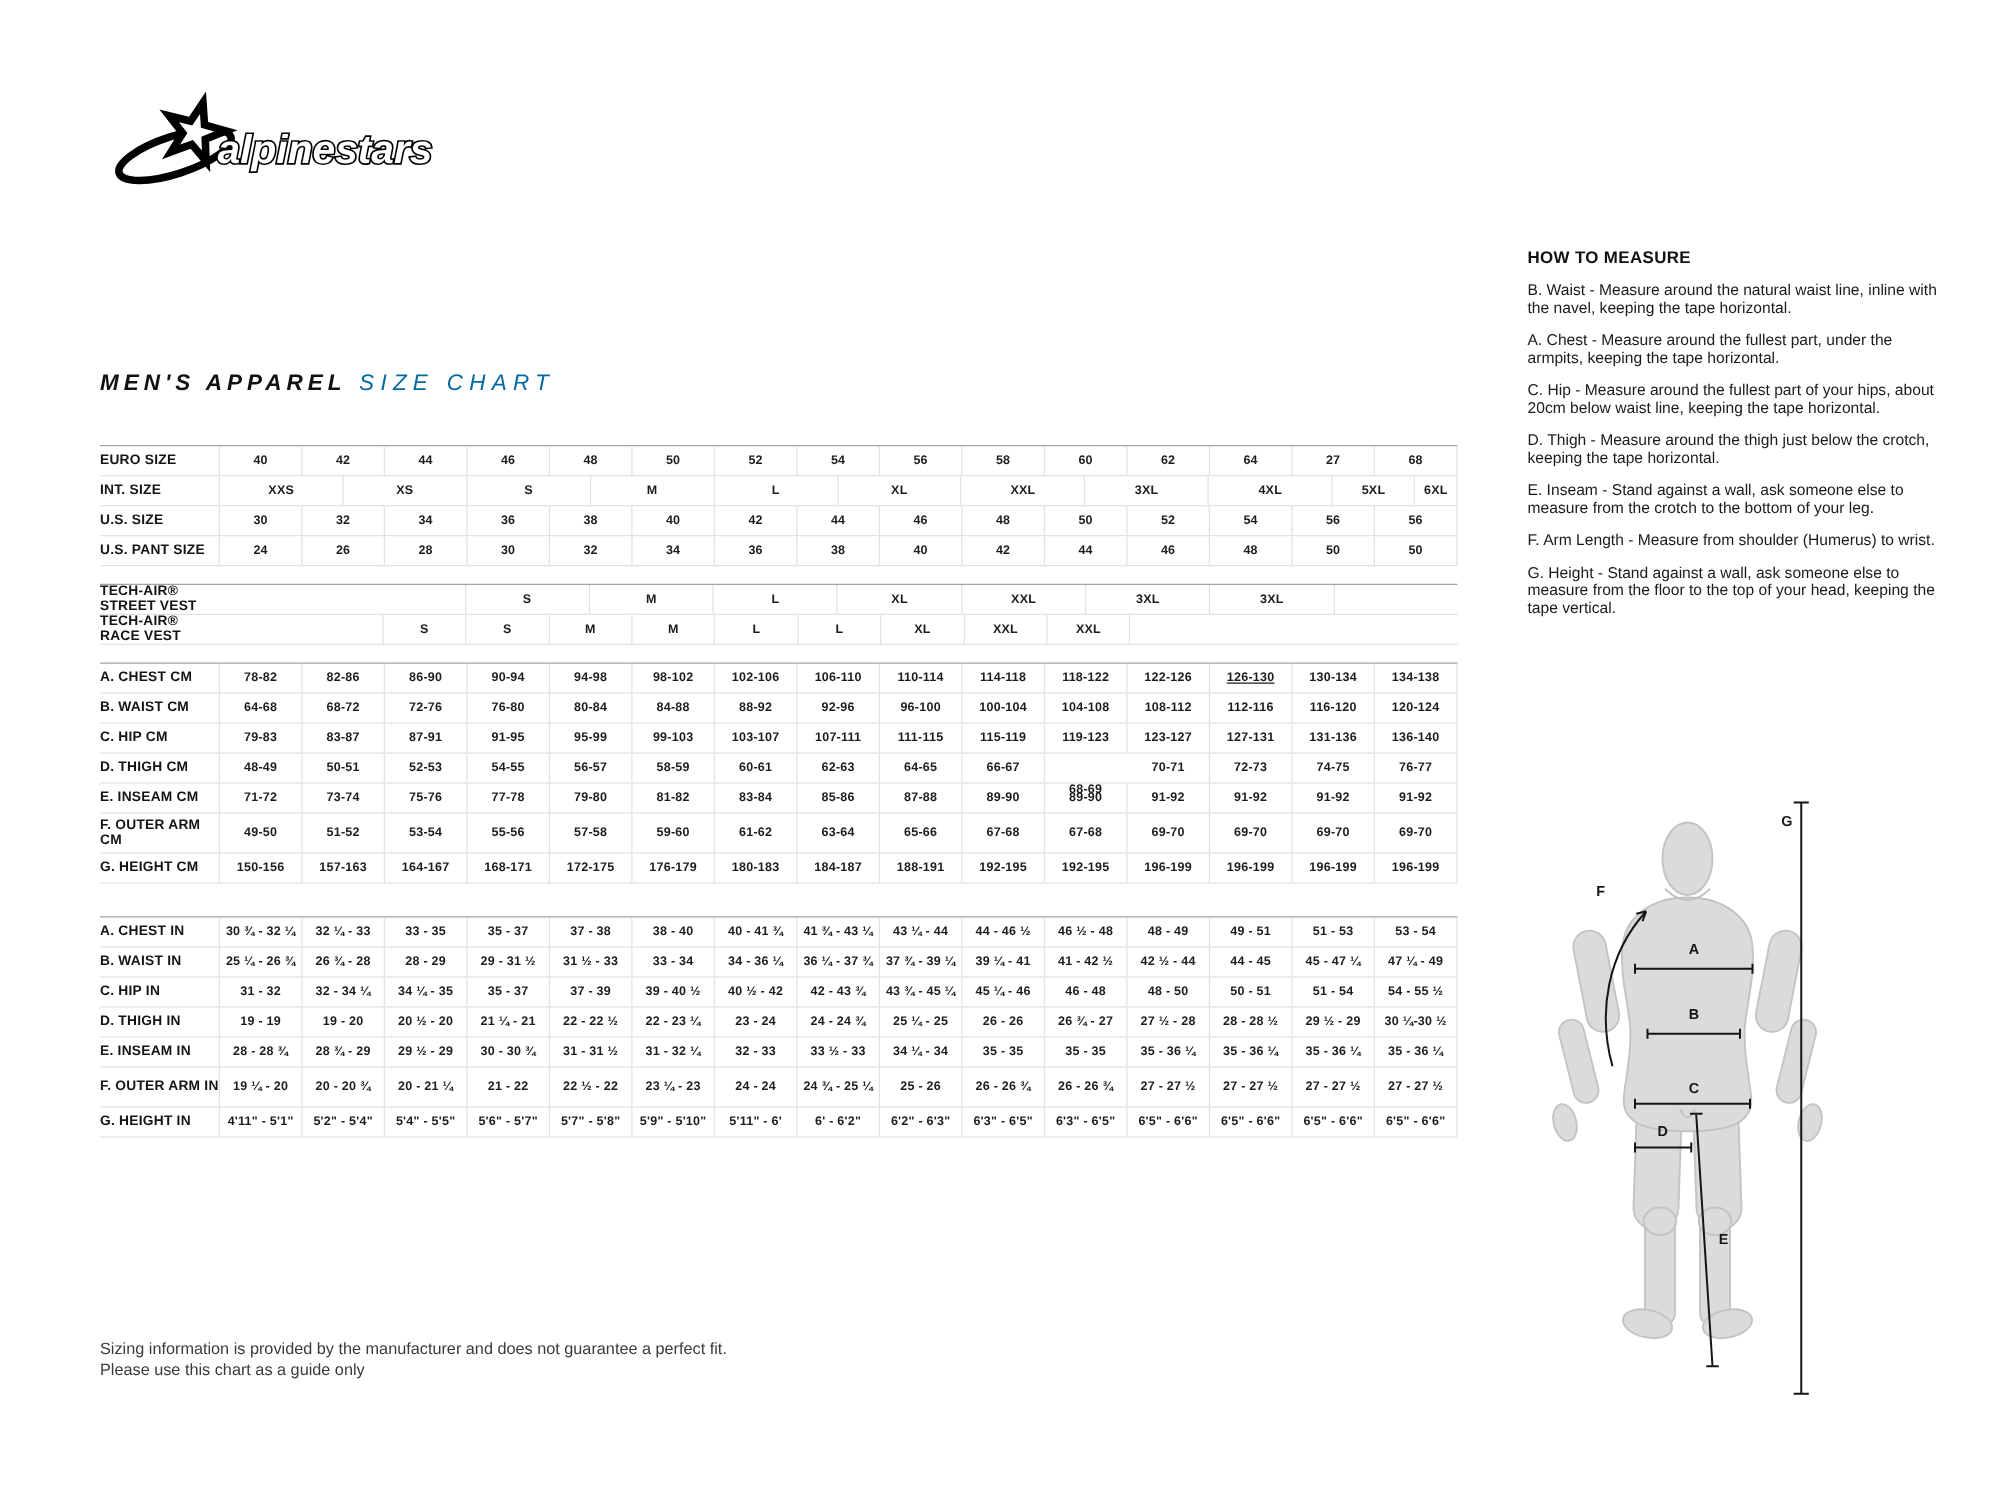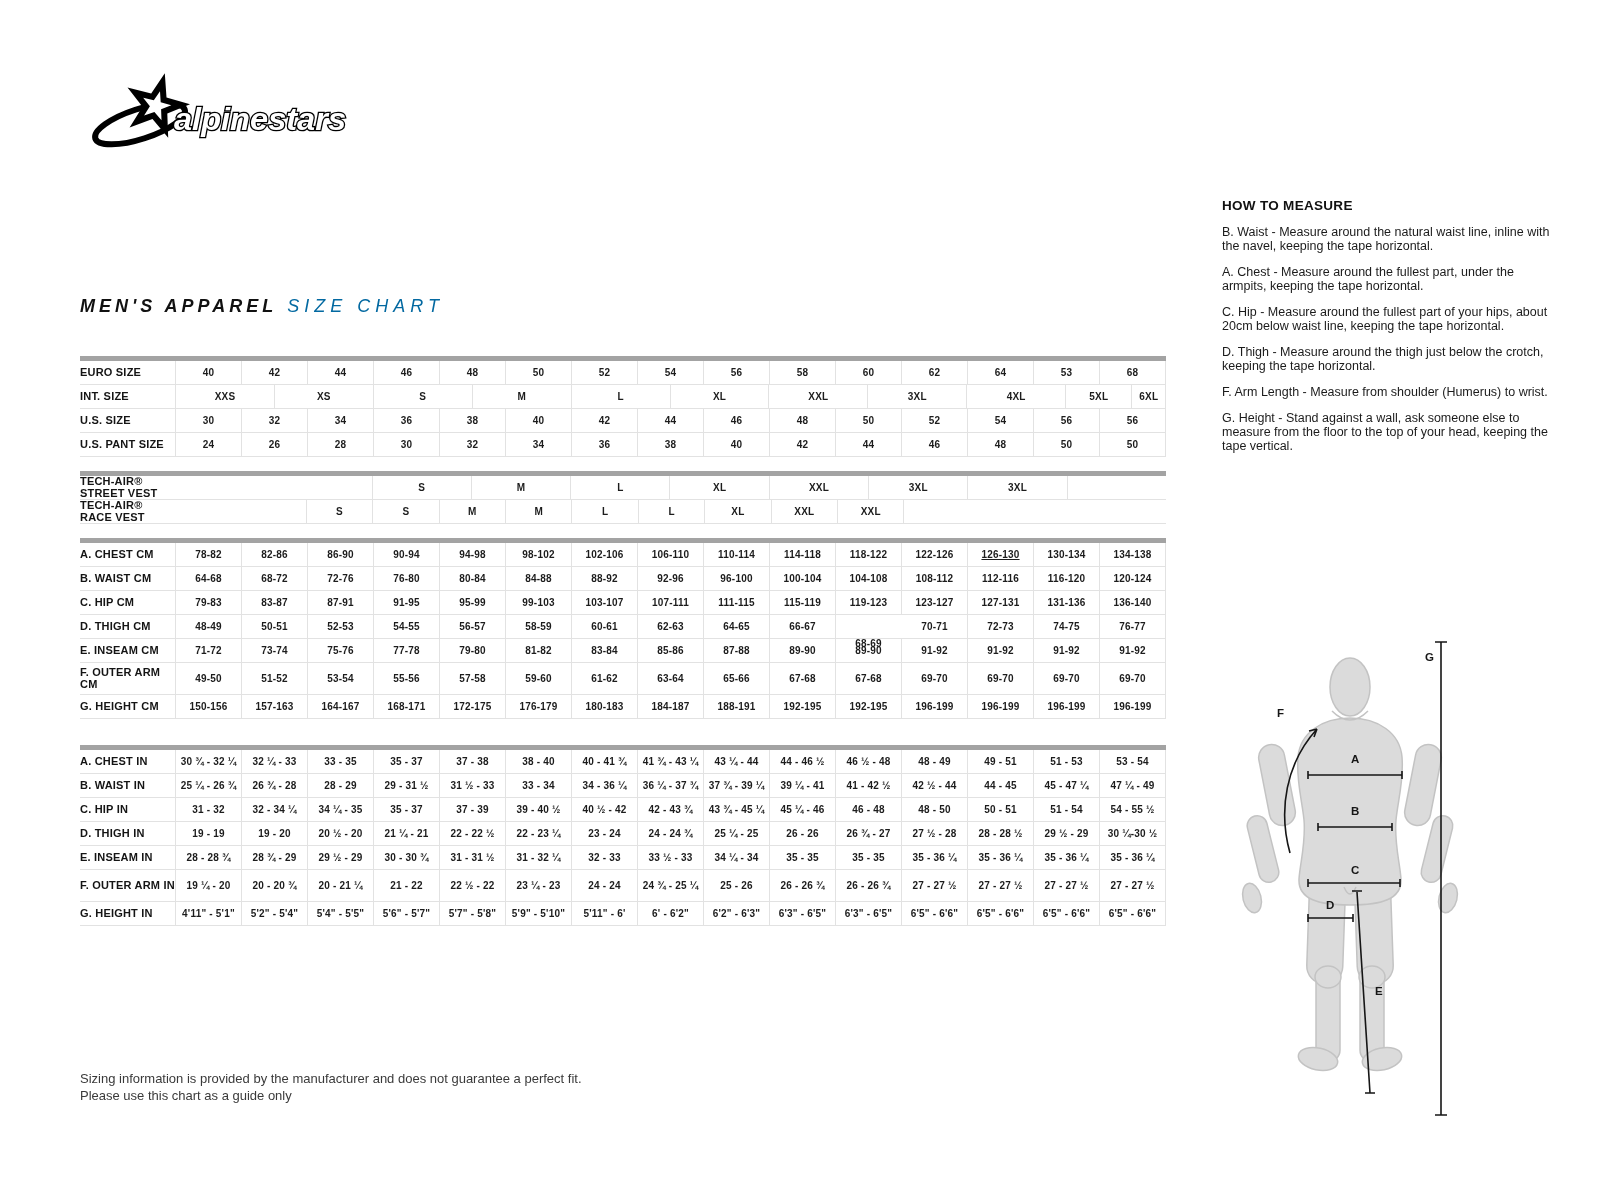--- a/index.html
+++ b/index.html
@@ -6,21 +6,21 @@
   .page{position:relative;width:1600px;height:1200px;background:#fff;overflow:hidden;
         font-family:"Liberation Sans",sans-serif;color:#191919;}
   
   .logo{position:absolute;left:78px;top:66px;}
   
   .title-row{position:absolute;left:80px;top:296px;white-space:nowrap;}
   .title-primary{font-size:18px;font-weight:bold;font-style:italic;letter-spacing:4px;color:#111;}
   .title-secondary{font-size:18px;font-weight:normal;font-style:italic;letter-spacing:5px;color:#0369a1;margin-left:10px;}
   
   .size-table{position:absolute;left:80px;top:356px;width:1086px;}
-  .t-section{border-top:5px solid #a3a3a3;}
+  .t-section{border-top:1px solid #a3a3a3;}
   .t-section.gap-sm{margin-top:14px;}
   .t-section.gap-lg{margin-top:26px;}
   .t-row{display:flex;height:23px;border-bottom:1px solid #e2e2e2;}
   .t-row.tall{height:31px;}
   .t-label{flex:0 0 95px;display:flex;align-items:center;font-size:11px;font-weight:bold;
            line-height:1.05;color:#141414;letter-spacing:0.2px;}
   .t-cells{flex:1;display:flex;}
   .t-cell{display:flex;align-items:center;justify-content:center;font-size:10px;font-weight:bold;
           color:#1c1c1c;letter-spacing:0.2px;border-right:1px solid #e2e2e2;white-space:nowrap;}
   .t-cell.bl{border-left:1px solid #e2e2e2;}
@@ -61,21 +61,21 @@
             <div class="t-cell" style="flex-grow: 2; flex-basis: 0px;">46</div>
             <div class="t-cell" style="flex-grow: 2; flex-basis: 0px;">48</div>
             <div class="t-cell" style="flex-grow: 2; flex-basis: 0px;">50</div>
             <div class="t-cell" style="flex-grow: 2; flex-basis: 0px;">52</div>
             <div class="t-cell" style="flex-grow: 2; flex-basis: 0px;">54</div>
             <div class="t-cell" style="flex-grow: 2; flex-basis: 0px;">56</div>
             <div class="t-cell" style="flex-grow: 2; flex-basis: 0px;">58</div>
             <div class="t-cell" style="flex-grow: 2; flex-basis: 0px;">60</div>
             <div class="t-cell" style="flex-grow: 2; flex-basis: 0px;">62</div>
             <div class="t-cell" style="flex-grow: 2; flex-basis: 0px;">64</div>
-            <div class="t-cell" style="flex-grow: 2; flex-basis: 0px;">53</div>
+            <div class="t-cell" style="flex-grow: 2; flex-basis: 0px;">27</div>
             <div class="t-cell" style="flex-grow: 2; flex-basis: 0px;">68</div>
           </div>
         </div>
         <div class="t-row">
           <div class="t-label">INT. SIZE</div>
           <div class="t-cells">
             <div class="t-cell bl" style="flex-grow: 3; flex-basis: 0px;">XXS</div>
             <div class="t-cell" style="flex-grow: 3; flex-basis: 0px;">XS</div>
             <div class="t-cell" style="flex-grow: 3; flex-basis: 0px;">S</div>
             <div class="t-cell" style="flex-grow: 3; flex-basis: 0px;">M</div>
@@ -446,20 +446,21 @@
         </div>
       </div>
     </div>
 
   <div class="htm">
     <h3>HOW TO MEASURE</h3>
     <p>B. Waist - Measure around the natural waist line, inline with the navel, keeping the tape horizontal.</p>
     <p>A. Chest - Measure around the fullest part, under the armpits, keeping the tape horizontal.</p>
     <p>C. Hip - Measure around the fullest part of your hips, about 20cm below waist line, keeping the tape horizontal.</p>
     <p>D. Thigh - Measure around the thigh just below the crotch, keeping the tape horizontal.</p>
+    <p>E. Inseam - Stand against a wall, ask someone else to measure from the crotch to the bottom of your leg.</p>
     <p>F. Arm Length - Measure from shoulder (Humerus) to wrist.</p>
     <p>G. Height - Stand against a wall, ask someone else to measure from the floor to the top of your head, keeping the tape vertical.</p>
   </div>
 
   <svg class="diagram" width="340" height="530" viewBox="0 0 340 530">
     <g fill="#dbdbdb" stroke="#c3c3c3" stroke-width="1.5">
 
       <rect x="44" y="129" width="26" height="82" rx="13" transform="rotate(-11 57 170)"></rect>
       <rect x="190" y="129" width="26" height="82" rx="13" transform="rotate(11 203 170)"></rect>
       <rect x="33" y="200" width="20" height="68" rx="10" transform="rotate(-14 43 234)"></rect>

